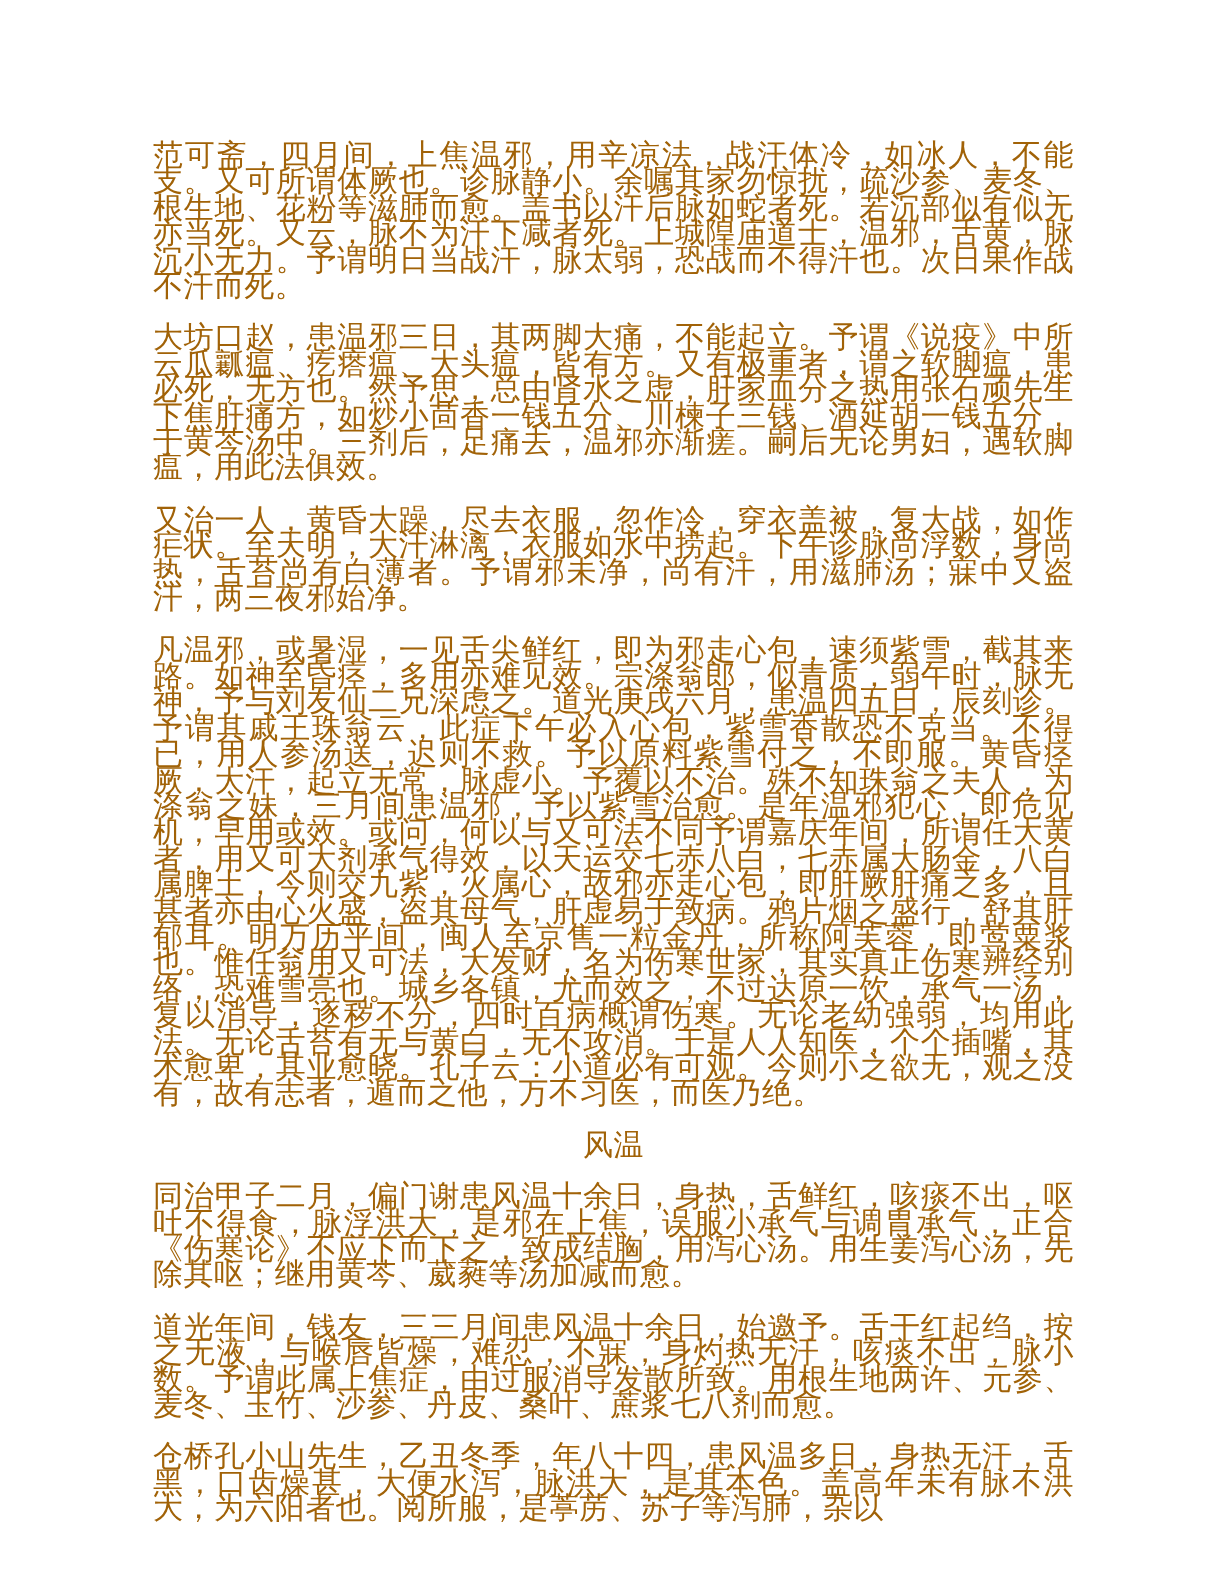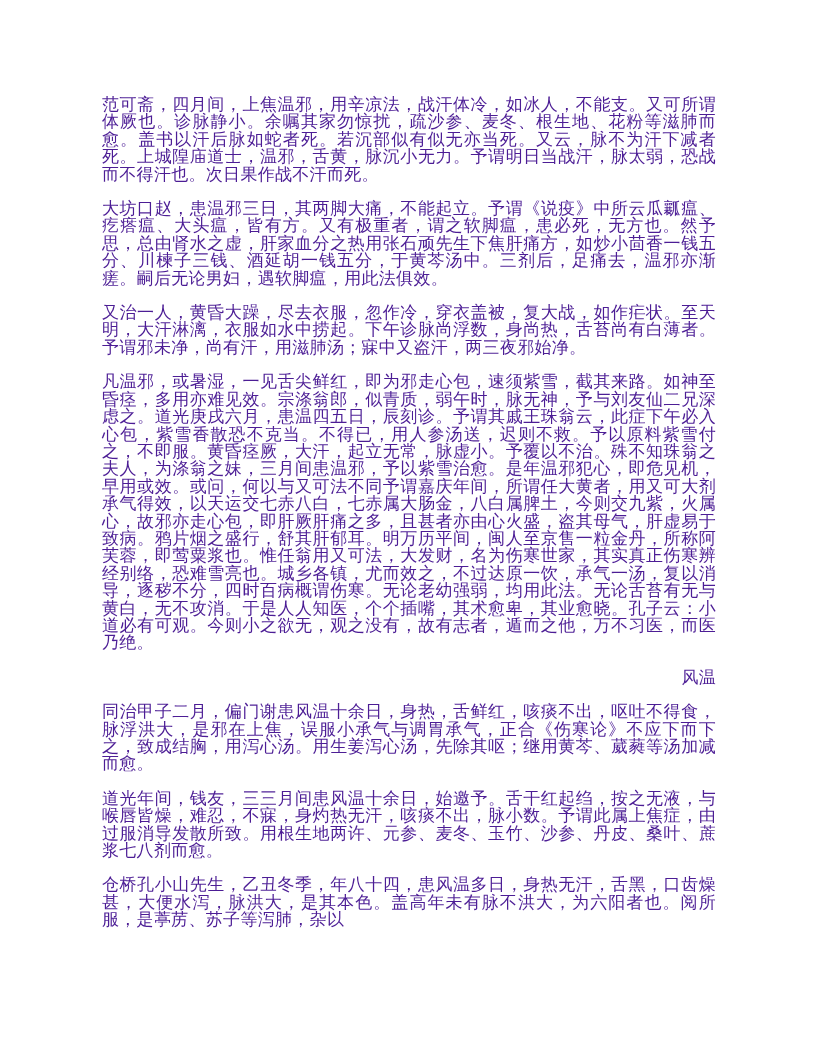--- a/index.html
+++ b/index.html
@@ -15,33 +15,33 @@
   .page {
     box-sizing: border-box;
     width: 816px;
     height: 1056px;
     padding: 96px 100px 0 102px;
     background: #ffffff;
   }
   .para, .heading {
     margin: 0 0 17px 0;
     font-family: Liberation Sans, sans-serif;
-    font-size: 17px;
+    font-size: 20px;
     line-height: 17.4px;
-    color: #4c1d95;
+    color: #a16207;
     letter-spacing: 0.3px;
     word-break: break-all;
   }
   .para {
     text-align: justify;
     text-justify: inter-ideograph;
   }
   .heading {
     font-weight: normal;
-    text-align: right;
+    text-align: center;
   }
 </style>
 </head>
 <body>
 
 <main class="page">
   <p class="para">范可斋，四月间，上焦温邪，用辛凉法，战汗体冷，如冰人，不能支。又可所谓体厥也。诊脉静小。余嘱其家勿惊扰，疏沙参、麦冬、根生地、花粉等滋肺而愈。盖书以汗后脉如蛇者死。若沉部似有似无亦当死。又云，脉不为汗下减者死。上城隍庙道士，温邪，舌黄，脉沉小无力。予谓明日当战汗，脉太弱，恐战而不得汗也。次日果作战不汗而死。</p>
   <p class="para">大坊口赵，患温邪三日，其两脚大痛，不能起立。予谓《说疫》中所云瓜瓤瘟、疙瘩瘟、大头瘟，皆有方。又有极重者，谓之软脚瘟，患必死，无方也。然予思，总由肾水之虚，肝家血分之热用张石顽先生下焦肝痛方，如炒小茴香一钱五分、川楝子三钱、酒延胡一钱五分，于黄芩汤中。三剂后，足痛去，温邪亦渐瘥。嗣后无论男妇，遇软脚瘟，用此法俱效。</p>
   <p class="para">又治一人，黄昏大躁，尽去衣服，忽作冷，穿衣盖被，复大战，如作疟状。至天明，大汗淋漓，衣服如水中捞起。下午诊脉尚浮数，身尚热，舌苔尚有白薄者。予谓邪未净，尚有汗，用滋肺汤；寐中又盗汗，两三夜邪始净。</p>
   <p class="para">凡温邪，或暑湿，一见舌尖鲜红，即为邪走心包，速须紫雪，截其来路。如神至昏痉，多用亦难见效。宗涤翁郎，似青质，弱午时，脉无神，予与刘友仙二兄深虑之。道光庚戌六月，患温四五日，辰刻诊。予谓其戚王珠翁云，此症下午必入心包，紫雪香散恐不克当。不得已，用人参汤送，迟则不救。予以原料紫雪付之，不即服。黄昏痉厥，大汗，起立无常，脉虚小。予覆以不治。殊不知珠翁之夫人，为涤翁之妹，三月间患温邪，予以紫雪治愈。是年温邪犯心，即危见机，早用或效。或问，何以与又可法不同予谓嘉庆年间，所谓任大黄者，用又可大剂承气得效，以天运交七赤八白，七赤属大肠金，八白属脾土，今则交九紫，火属心，故邪亦走心包，即肝厥肝痛之多，且甚者亦由心火盛，盗其母气，肝虚易于致病。鸦片烟之盛行，舒其肝郁耳。明万历平间，闽人至京售一粒金丹，所称阿芙蓉，即莺粟浆也。惟任翁用又可法，大发财，名为伤寒世家，其实真正伤寒辨经别络，恐难雪亮也。城乡各镇，尤而效之，不过达原一饮，承气一汤，复以消导，逐秽不分，四时百病概谓伤寒。无论老幼强弱，均用此法。无论舌苔有无与黄白，无不攻消。于是人人知医，个个插嘴，其术愈卑，其业愈晓。孔子云：小道必有可观。今则小之欲无，观之没有，故有志者，遁而之他，万不习医，而医乃绝。</p>

